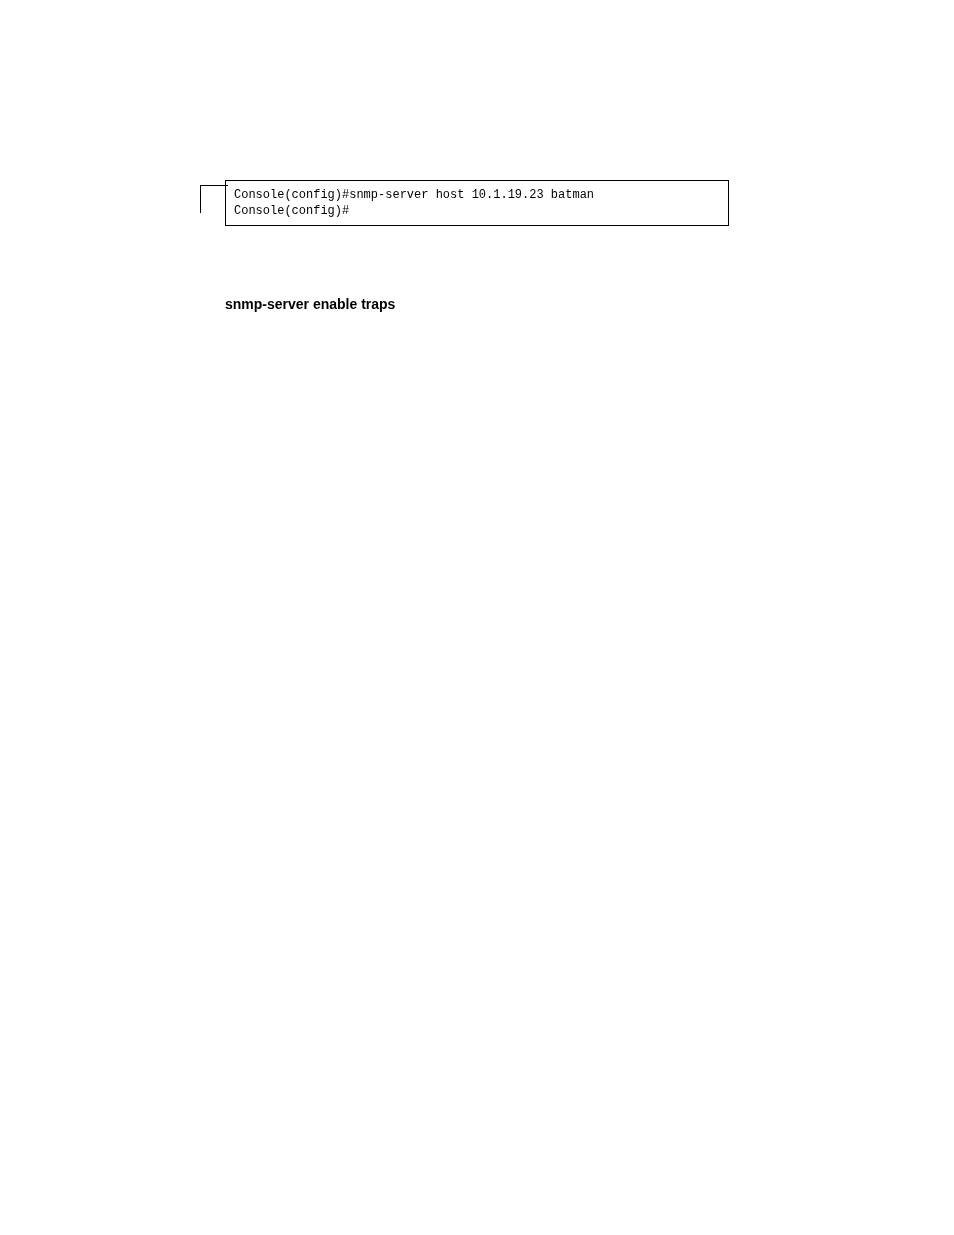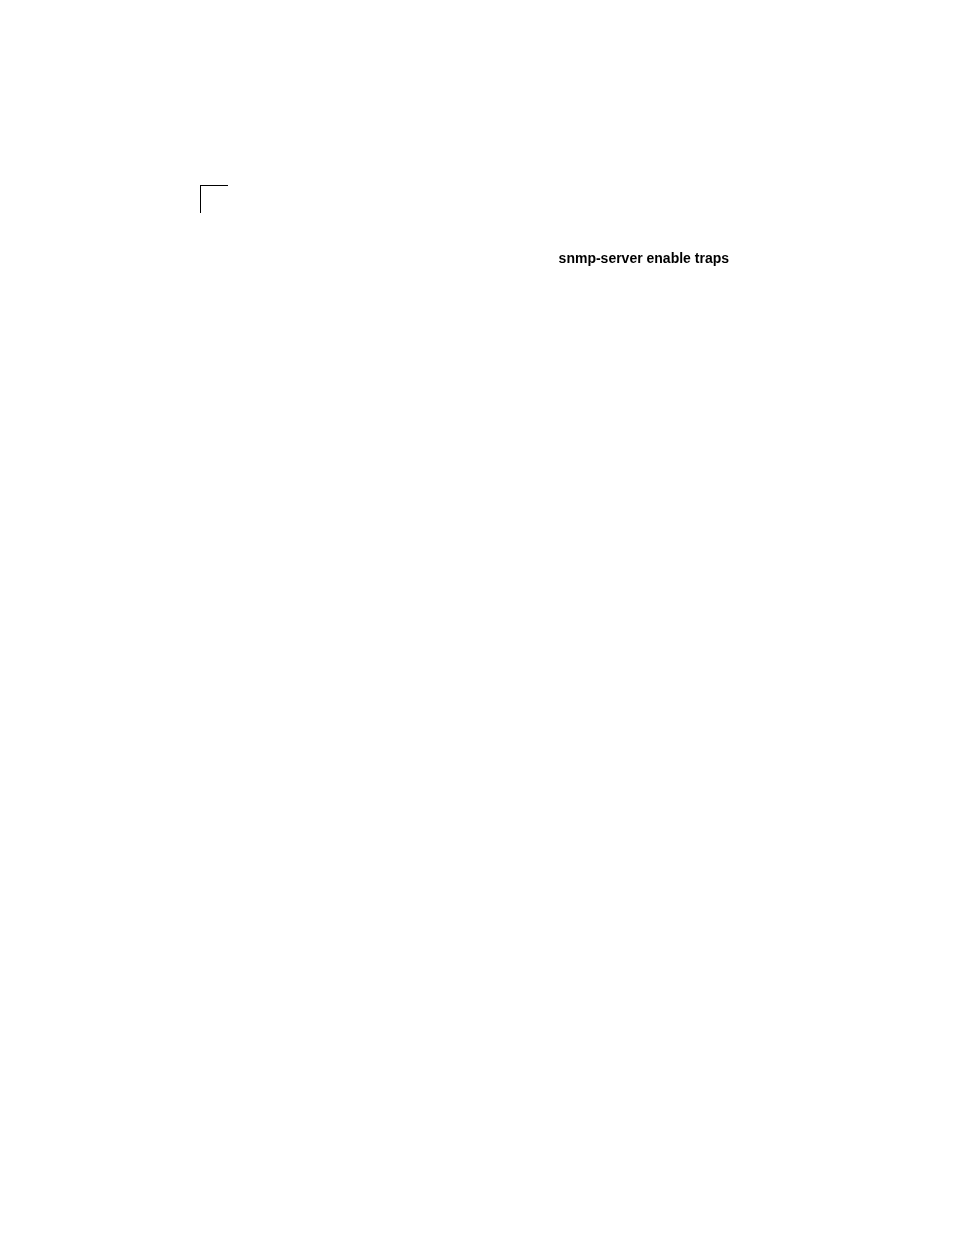--- a/index.html
+++ b/index.html
@@ -45,33 +45,34 @@
     font-size: 12px;
     line-height: 1.35;
     white-space: pre;
     overflow: hidden;
   }
   .section-heading {
     font-weight: bold;
     font-size: 14px;
     margin-top: 70px;
     margin-bottom: 4px;
-    text-align: right;
   }
   .gap-large { height: 480px; }
 </style>
 </head>
 <body>
 
 <div class="page">
 
   <div class="crop-mark">
     <div class="v"></div>
     <div class="h"></div>
   </div>
 
+  <div class="codebox"><span>Console(config)#snmp-server host 10.1.19.23 batman</span>
+<span>Console(config)#</span></div>
 
   <div class="section-heading">snmp-server enable traps</div>
 
   <div class="gap-large"></div>
 
 
 </div>
 
 </body></html>

